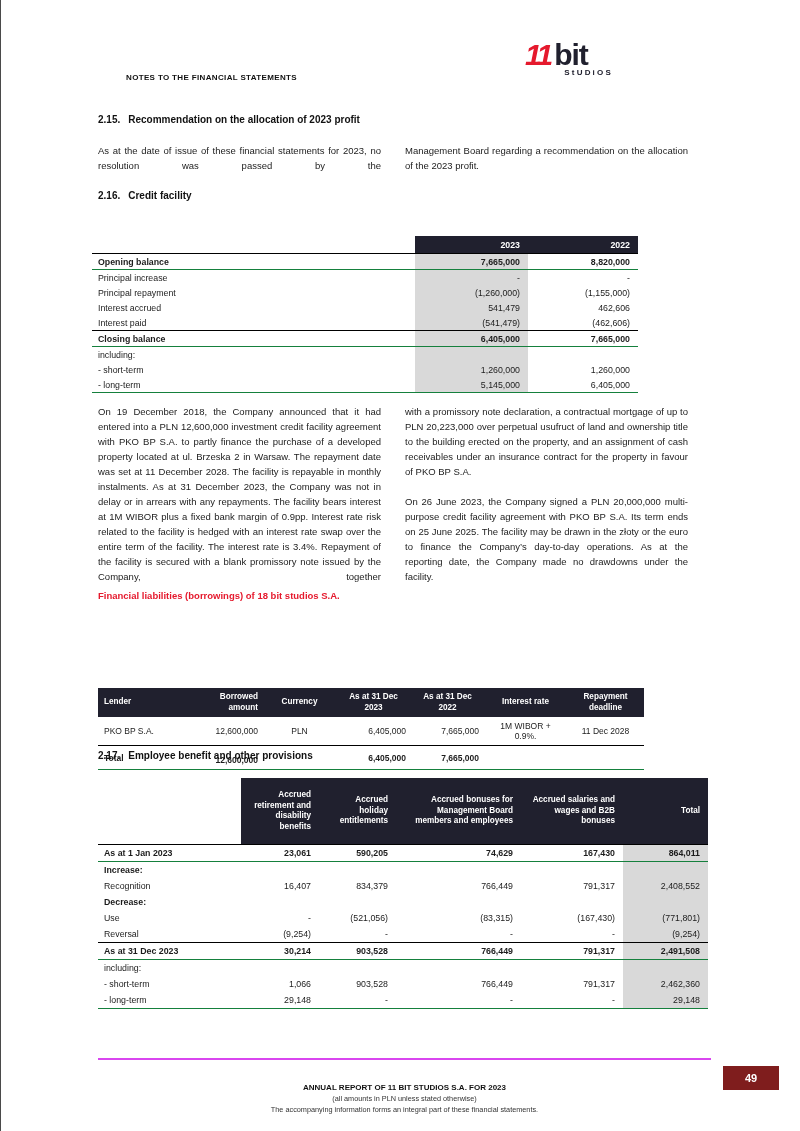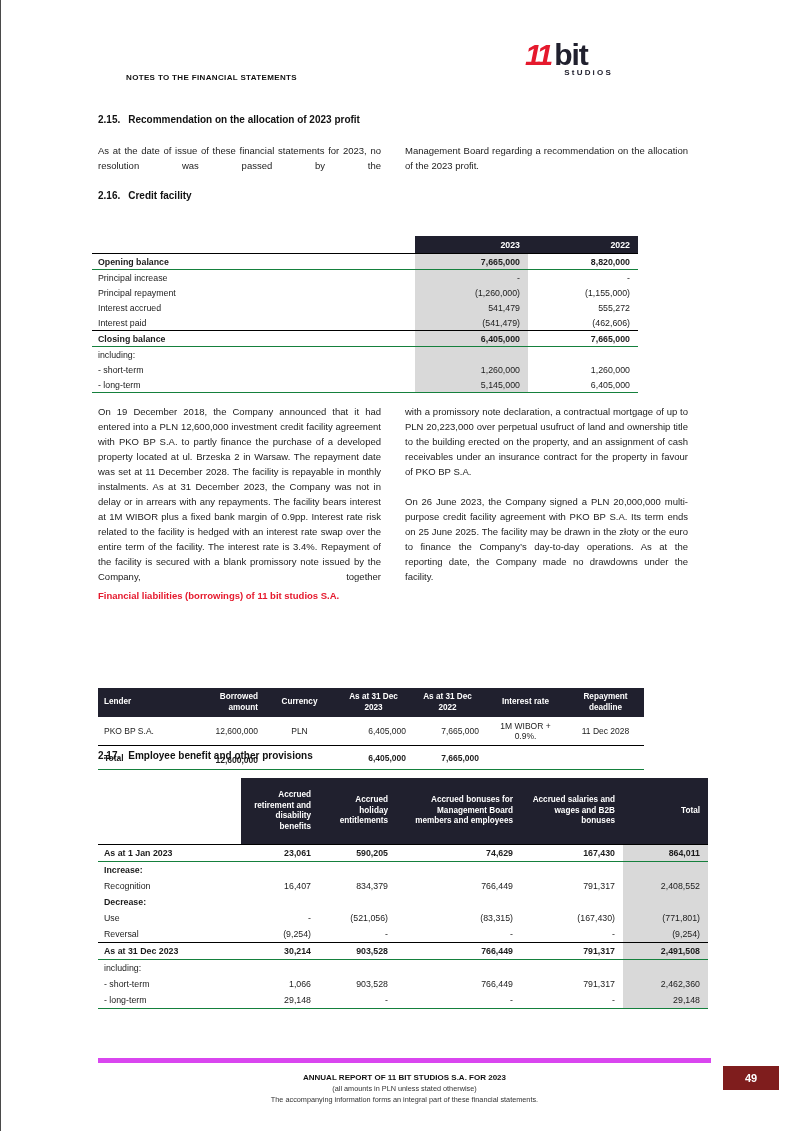--- a/index.html
+++ b/index.html
@@ -42,21 +42,21 @@
 
   .t2{left:97px;top:688px;width:546px;}
   .t2 thead th{font-size:8.2px;line-height:10.5px;padding:4px 5px;}
   .t2 td{font-size:8.5px;padding:4px 5px;margin-top:48px;}
   .t2 .vb{vertical-align:bottom;padding-top:9px;}
 
   .t3{left:97px;top:778px;width:610px;}
   .t3 thead th{font-size:8.2px;line-height:10.5px;text-align:right;padding:6px 8px;height:54px;}
   .t3 td{padding:3px 8px;}
 
-  .footer{position:absolute;left:97px;top:1058px;width:613px;border-top:5px solid #d946ef;padding-top:10px;text-align:center;}
+  .footer{position:absolute;left:97px;top:1058px;width:613px;border-top:2px solid #d946ef;padding-top:23px;text-align:center;}
   .f1{font-size:8px;font-weight:bold;color:#111;}
   .f2{font-size:7.3px;color:#333;margin-top:2px;}
   .f3{font-size:7.3px;color:#333;margin-top:2px;}
 
   .pagebox{position:absolute;left:722px;top:1066px;width:56px;height:24px;background:#7f1d1d;color:#fff;font-weight:bold;font-size:11px;display:flex;align-items:center;justify-content:center;}
 </style>
 </head>
 <body>
 
 <div class="page">
@@ -113,21 +113,21 @@
           <td class="num">-</td>
         </tr>
       <tr>
           <td class="lbl">Principal repayment</td>
           <td class="num g">(1,260,000)</td>
           <td class="num">(1,155,000)</td>
         </tr>
       <tr>
           <td class="lbl">Interest accrued</td>
           <td class="num g">541,479</td>
-          <td class="num">555,272</td>
+          <td class="num">462,606</td>
         </tr>
       <tr>
           <td class="lbl">Interest paid</td>
           <td class="num g">(541,479)</td>
           <td class="num">(462,606)</td>
         </tr>
       <tr class="b rt rb">
           <td class="lbl">Closing balance</td>
           <td class="num g">6,405,000</td>
           <td class="num">7,665,000</td>
@@ -146,21 +146,21 @@
           <td class="lbl">- long-term</td>
           <td class="num g">5,145,000</td>
           <td class="num">6,405,000</td>
         </tr>
     </tbody>
   </table>
 
   <div class="cols" style="top:404px;">
     <div class="col">
       <p class="jlast">On 19 December 2018, the Company announced that it had entered into a PLN 12,600,000 investment credit facility agreement with PKO BP S.A. to partly finance the purchase of a developed property located at ul. Brzeska 2 in Warsaw. The repayment date was set at 11 December 2028. The facility is repayable in monthly instalments. As at 31 December 2023, the Company was not in delay or in arrears with any repayments. The facility bears interest at 1M WIBOR plus a fixed bank margin of 0.9pp. Interest rate risk related to the facility is hedged with an interest rate swap over the entire term of the facility. The interest rate is 3.4%. Repayment of the facility is secured with a blank promissory note issued by the Company, together</p>
-      <p class="red-lead">Financial liabilities (borrowings) of 11 bit studios S.A.</p>
+      <p class="red-lead">Financial liabilities (borrowings) of 18 bit studios S.A.</p>
     </div>
     <div class="col">
       <p>with a promissory note declaration, a contractual mortgage of up to PLN 20,223,000 over perpetual usufruct of land and ownership title to the building erected on the property, and an assignment of cash receivables under an insurance contract for the property in favour of PKO BP S.A.</p>
       <p>On 26 June 2023, the Company signed a PLN 20,000,000 multi-purpose credit facility agreement with PKO BP S.A. Its term ends on 25 June 2025. The facility may be drawn in the złoty or the euro to finance the Company’s day-to-day operations. As at the reporting date, the Company made no drawdowns under the facility.</p>
     </div>
   </div>
 
   <table class="t t2">
     <colgroup>
         <col style="width:91px">

